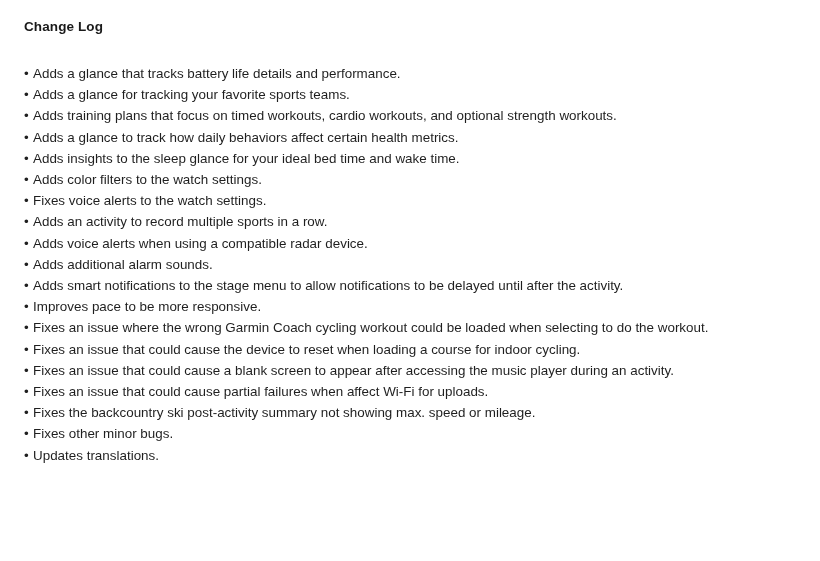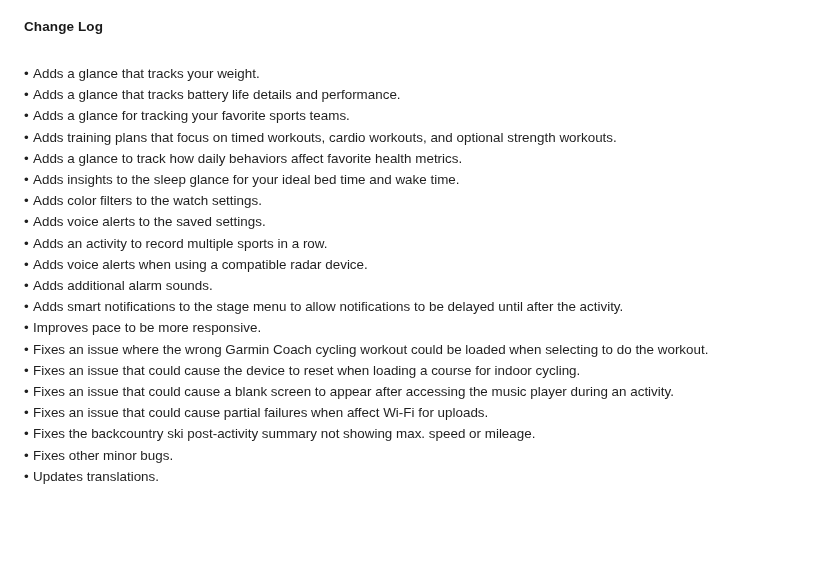--- a/index.html
+++ b/index.html
@@ -47,28 +47,27 @@
     width: 9px;
     color: #1f1f1f;
   }
 </style>
 </head>
 <body>
 
 <div class="page">
   <h1 class="changelog-title">Change Log</h1>
   <ul class="changelog-list">
-      <li><span class="bullet">•</span><span>Adds a glance that tracks your weight.</span></li>
       <li><span class="bullet">•</span><span>Adds a glance that tracks battery life details and performance.</span></li>
       <li><span class="bullet">•</span><span>Adds a glance for tracking your favorite sports teams.</span></li>
       <li><span class="bullet">•</span><span>Adds training plans that focus on timed workouts, cardio workouts, and optional strength workouts.</span></li>
-      <li><span class="bullet">•</span><span>Adds a glance to track how daily behaviors affect favorite health metrics.</span></li>
+      <li><span class="bullet">•</span><span>Adds a glance to track how daily behaviors affect certain health metrics.</span></li>
       <li><span class="bullet">•</span><span>Adds insights to the sleep glance for your ideal bed time and wake time.</span></li>
       <li><span class="bullet">•</span><span>Adds color filters to the watch settings.</span></li>
-      <li><span class="bullet">•</span><span>Adds voice alerts to the saved settings.</span></li>
+      <li><span class="bullet">•</span><span>Fixes voice alerts to the watch settings.</span></li>
       <li><span class="bullet">•</span><span>Adds an activity to record multiple sports in a row.</span></li>
       <li><span class="bullet">•</span><span>Adds voice alerts when using a compatible radar device.</span></li>
       <li><span class="bullet">•</span><span>Adds additional alarm sounds.</span></li>
       <li><span class="bullet">•</span><span>Adds smart notifications to the stage menu to allow notifications to be delayed until after the activity.</span></li>
       <li><span class="bullet">•</span><span>Improves pace to be more responsive.</span></li>
       <li><span class="bullet">•</span><span>Fixes an issue where the wrong Garmin Coach cycling workout could be loaded when selecting to do the workout.</span></li>
       <li><span class="bullet">•</span><span>Fixes an issue that could cause the device to reset when loading a course for indoor cycling.</span></li>
       <li><span class="bullet">•</span><span>Fixes an issue that could cause a blank screen to appear after accessing the music player during an activity.</span></li>
       <li><span class="bullet">•</span><span>Fixes an issue that could cause partial failures when affect Wi-Fi for uploads.</span></li>
       <li><span class="bullet">•</span><span>Fixes the backcountry ski post-activity summary not showing max. speed or mileage.</span></li>

